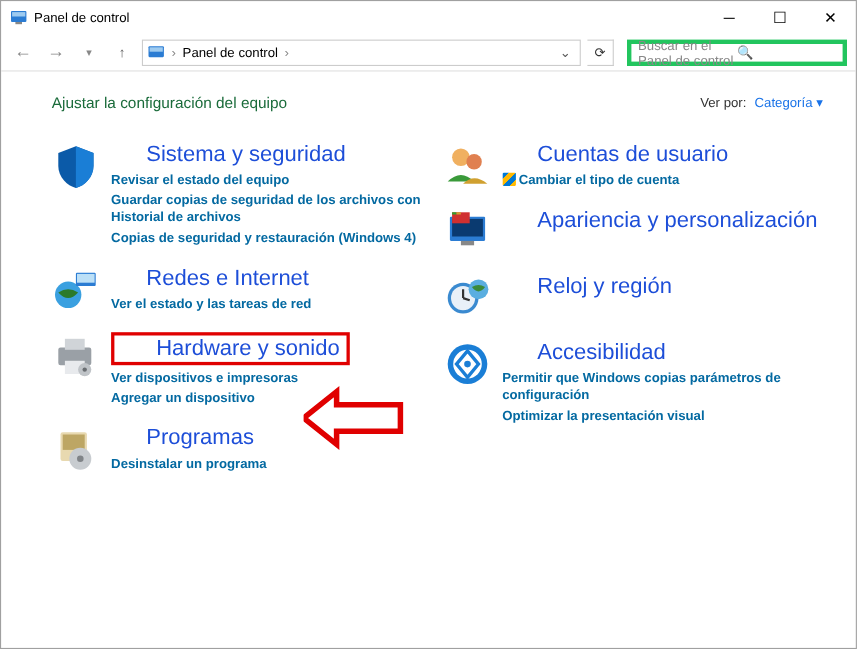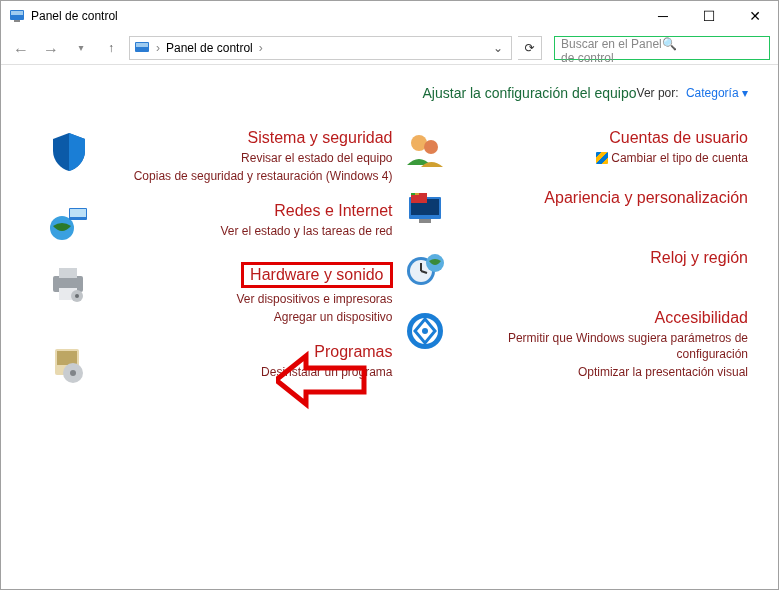--- a/index.html
+++ b/index.html
@@ -11,36 +11,36 @@
 .titlebar .btn { width: 46px; height: 30px; display: flex; align-items: center; justify-content: center; font-size: 14px; }
 .navbar { display: flex; align-items: center; height: 34px; padding: 0 8px; gap: 6px; border-bottom: 1px solid #e0e0e0; }
 .nav-arrow { width: 24px; height: 24px; display: flex; align-items: center; justify-content: center; color: #888; font-size: 16px; }
 .nav-up { width: 24px; height: 24px; display: flex; align-items: center; justify-content: center; color: #555; }
 .addr { flex: 1; display: flex; align-items: center; border: 1px solid #ccc; height: 24px; padding: 0 4px; gap: 4px; }
 .addr .cp-small { width: 16px; height: 16px; }
 .addr .crumb { color: #000; }
 .addr .sep { color: #888; padding: 0 2px; }
 .addr .dd { margin-left: auto; color: #555; padding: 0 4px; }
 .refresh { width: 24px; height: 24px; display: flex; align-items: center; justify-content: center; color: #333; border: 1px solid #ccc; border-left: none; }
-.search { width: 216px; display: flex; border: 1px solid #22c55e; height: 24px; padding: 0 6px; color: #888; margin-left: 6px; }
+.search { width: 200px; display: flex; align-items: center; border: 4px solid #22c55e; height: 24px; padding: 0 6px; color: #888; margin-left: 6px; }
 .search span { flex: 1; }
 .search .mag { color: #555; }
-.content { padding: 20px 30px 20px 46px; text-align: right; }
+.content { padding: 20px 30px 20px 46px; }
 .header-row { display: flex; align-items: center; margin-bottom: 28px; }
 .header-row h1 { font-size: 14px; font-weight: normal; color: #1a6b3a; flex: 1; }
 .viewby { font-size: 12px; color: #333; }
 .viewby .lbl { margin-right: 4px; }
 .viewby .val { color: #1a73e8; }
 .cols { display: flex; gap: 10px; }
 .col { flex: 1; }
 .cat { display: flex; margin-bottom: 16px; }
 .cat-icon { width: 44px; height: 44px; flex-shrink: 0; margin-right: 10px; display: flex; align-items: flex-start; justify-content: center; }
 .cat-body { flex: 1; }
-.cat-title { color: #b91c1c; font-size: 16px; margin-bottom: 3px; display: block; }
-.cat-link { color: #7f1d1d; font-size: 12px; display: block; margin-bottom: 2px; line-height: 1.35; }
+.cat-title { color: #1d4ed8; font-size: 20px; margin-bottom: 3px; display: block; margin-left: 32px; }
+.cat-link { color: #0369a1; font-size: 12px; display: block; margin-bottom: 2px; line-height: 1.35; font-weight: bold; }
 .cat-link.shield::before { content: ""; display: inline-block; width: 12px; height: 12px; margin-right: 3px; vertical-align: -2px; background: linear-gradient(135deg,#0078d4 0 25%,#ffb900 25% 50%,#0078d4 50% 75%,#ffb900 75% 100%); border-radius: 1px; }
 .hw-box { border: 3px solid #e00000; padding: 1px 6px; display: inline-block; line-height: 1.1; }
 .arrow-ann { position: absolute; left: 275px; top: 285px; pointer-events: none; }
 .rel { position: relative; }
 </style>
 </head>
 <body>
 
 <div class="titlebar">
   <span class="icon">
@@ -98,20 +98,21 @@
       <div class="cat">
         <div class="cat-icon">
           <svg viewBox="0 0 44 44" width="44" height="44">
               <path d="M22 4 L38 10 V22 C38 32 30 40 22 42 C14 40 6 32 6 22 V10 Z" fill="#0b5aa8"></path>
               <path d="M22 4 L38 10 V22 C38 32 30 40 22 42 V4 Z" fill="#1a7ed6"></path>
             </svg>
         </div>
         <div class="cat-body">
           <a class="cat-title">Sistema y seguridad</a>
           <a class="cat-link">Revisar el estado del equipo</a>
+          <a class="cat-link">Guardar copias de seguridad de los archivos con Historial de archivos</a>
           <a class="cat-link">Copias de seguridad y restauración (Windows 4)</a>
         </div>
       </div>
 
       <div class="cat">
         <div class="cat-icon">
           <svg viewBox="0 0 44 44" width="44" height="44">
               <circle cx="15" cy="26" r="12" fill="#3aa0e0"></circle>
               <path d="M6 24 Q15 18 24 24 Q15 34 6 24" fill="#2b7a2b"></path>
               <rect x="22" y="6" width="18" height="12" fill="#2b7cd3" rx="1"></rect>
@@ -213,21 +214,21 @@
         <div class="cat-icon">
           <svg viewBox="0 0 44 44" width="44" height="44">
               <circle cx="22" cy="22" r="18" fill="#1a7ed6"></circle>
               <circle cx="22" cy="22" r="13" fill="#fff"></circle>
               <path d="M22 10 L32 22 L22 34 L12 22 Z" fill="none" stroke="#1a7ed6" stroke-width="3"></path>
               <circle cx="22" cy="22" r="3" fill="#1a7ed6"></circle>
             </svg>
         </div>
         <div class="cat-body">
           <a class="cat-title">Accesibilidad</a>
-          <a class="cat-link">Permitir que Windows sugiera parámetros de configuración</a>
+          <a class="cat-link">Permitir que Windows copias parámetros de configuración</a>
           <a class="cat-link">Optimizar la presentación visual</a>
         </div>
       </div>
 
     </div>
   </div>
 
   <svg class="arrow-ann" width="100" height="60">
     <path d="M0 30 L30 6 L30 18 L88 18 L88 42 L30 42 L30 54 Z" fill="none" stroke="#e00000" stroke-width="5" stroke-linejoin="miter"></path>
   </svg>

